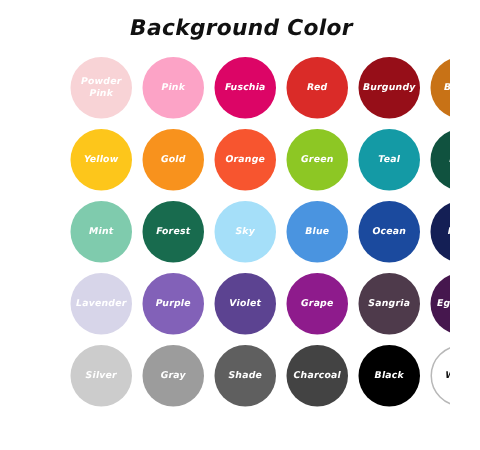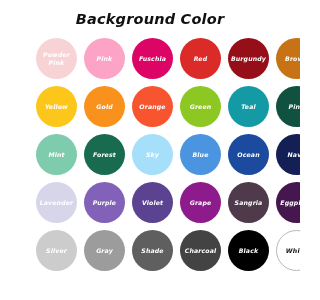--- a/index.html
+++ b/index.html
@@ -12,20 +12,21 @@
     background: #ffffff;
     font-family: "DejaVu Sans", sans-serif;
     overflow: hidden;
   }
   #palette-page {
     position: relative;
     width: 300px;
     height: 300px;
     box-sizing: border-box;
     background: #ffffff;
+    margin-left: 11px;
   }
   #palette-title {
     position: absolute;
     top: 11px;
     left: 0;
     width: 300px;
     text-align: center;
     font-family: "DejaVu Sans", sans-serif;
     font-size: 14.5px;
     font-style: italic;

